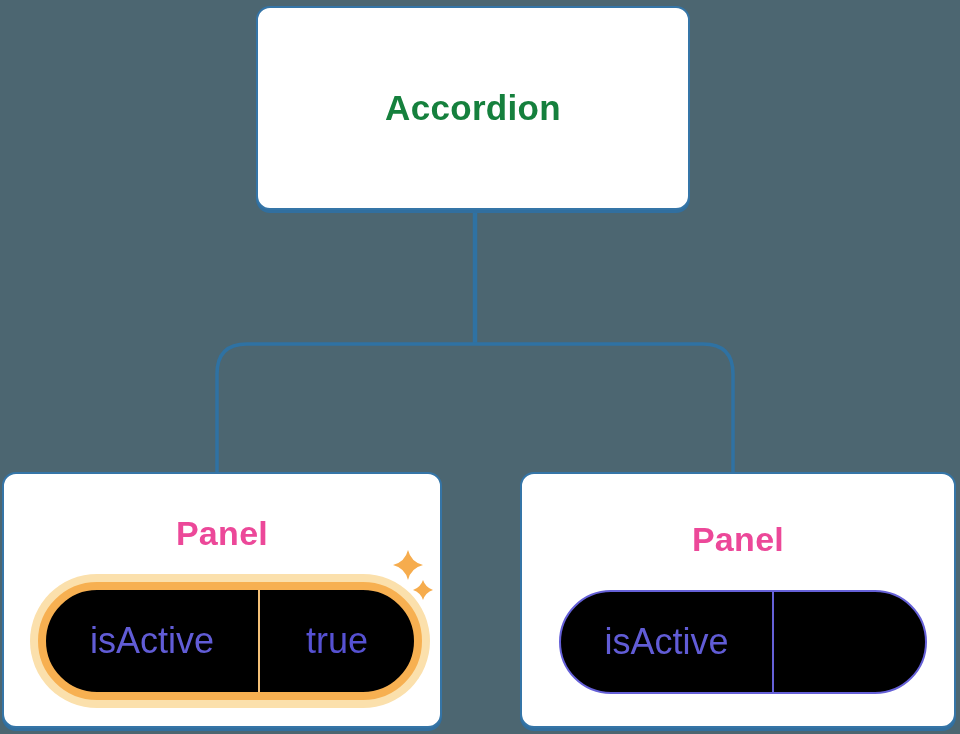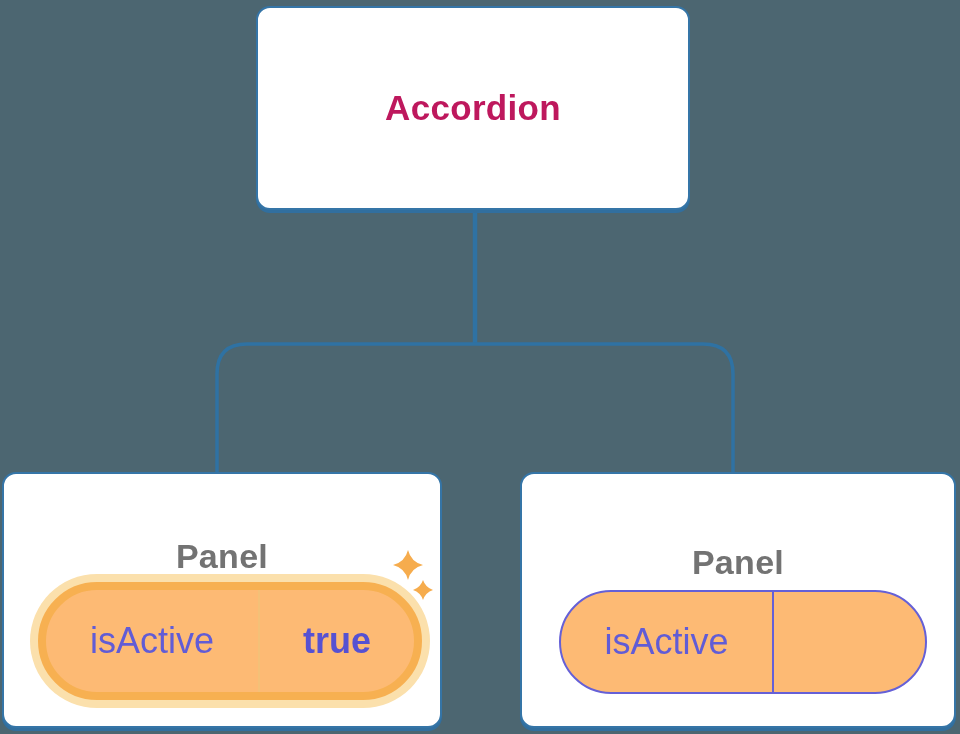--- a/index.html
+++ b/index.html
@@ -32,46 +32,45 @@
     left: 256px; top: 6px;
     width: 434px; height: 204px;
     display: flex;
     align-items: center;
     justify-content: center;
   }
   .root-label {
     font-size: 35px;
     font-weight: 600;
     letter-spacing: 0.3px;
-    color: #be185d;
+    color: #15803d;
   }
   .node-panel-left {
     left: 2px; top: 472px;
     width: 440px; height: 256px;
   }
   .node-panel-right {
     left: 520px; top: 472px;
     width: 436px; height: 256px;
   }
   .panel-title {
     position: absolute;
     left: 0; width: 100%;
     text-align: center;
     font-size: 34px;
     font-weight: 600;
     letter-spacing: 0.3px;
-    color: #737373;
-    margin-top: 23px;
+    color: #ec4899;
   }
   .node-panel-left .panel-title { top: 40px; }
   .node-panel-right .panel-title { top: 46px; }
 
   .state-pill {
     position: absolute;
-    background: #fdba74;
+    background: #000000;
     box-sizing: border-box;
     display: flex;
     align-items: stretch;
     overflow: hidden;
   }
   .pill-active {
     left: 34px; top: 108px;
     width: 384px; height: 118px;
     border: 8px solid #F7B051;
     border-radius: 60px;
@@ -84,21 +83,21 @@
     border-radius: 52px;
   }
   .pill-seg {
     display: flex;
     align-items: center;
     justify-content: center;
     font-size: 36px;
     color: #615CD6;
   }
   .pill-active .seg-prop   { width: 212px; }
-  .pill-active .seg-value  { flex: 1; font-weight: 700; color: #5651D2; }
+  .pill-active .seg-value  { flex: 1; font-weight: 400; color: #5651D2; }
   .pill-inactive .seg-prop { width: 211px; }
   .pill-inactive .seg-value{ flex: 1; }
   .pill-divider { width: 2px; }
   .pill-active .pill-divider   { background: #F4C077; }
   .pill-inactive .pill-divider { background: #6560D7; }
 
   svg.sparkles {
     position: absolute;
     left: 388px; top: 548px;
     pointer-events: none;

